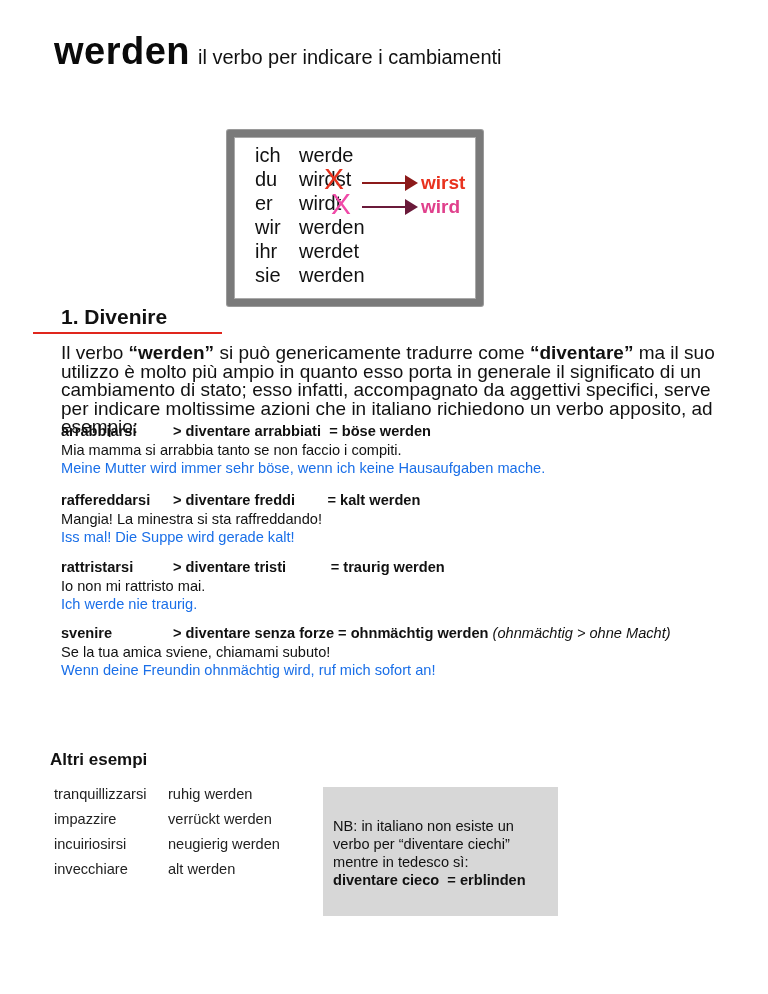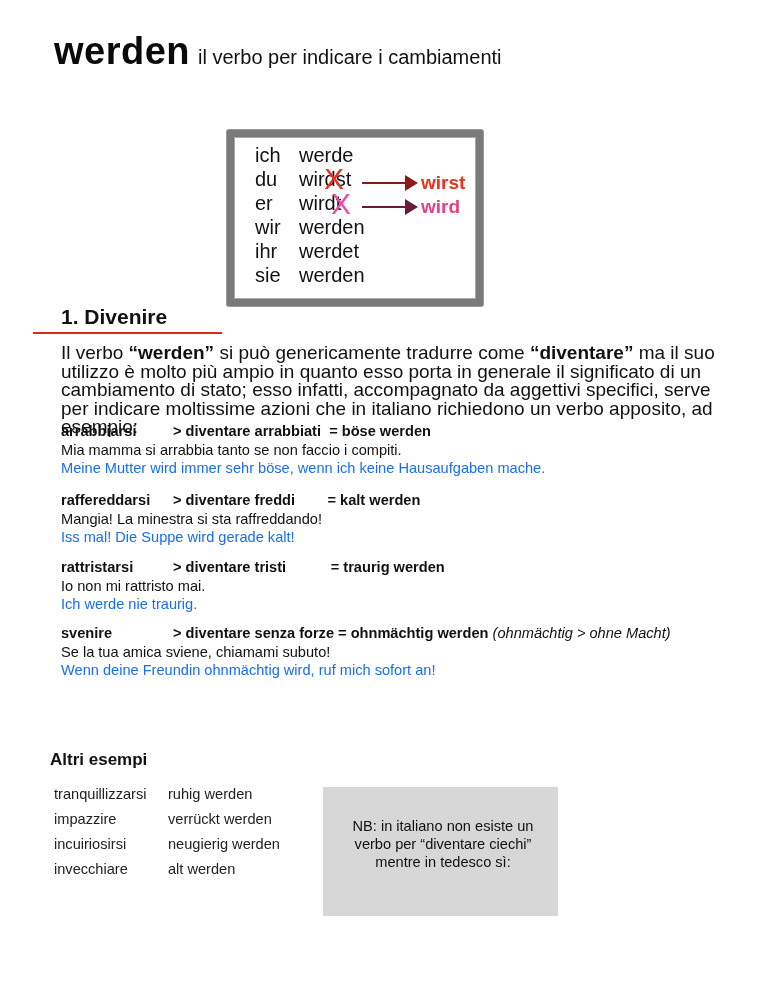--- a/index.html
+++ b/index.html
@@ -40,21 +40,21 @@
   .ex-it { color: #111; }
   .ex-de { color: #1a6fe8; }
 
   
   .altri-title { left: 50px; top: 750px; font-size: 17px; font-weight: bold; color: #111; }
   .altri-list { left: 54px; top: 786px; font-size: 14.6px; color: #222; }
   .altri-row { height: 25px; white-space: nowrap; }
   .altri-it { display: inline-block; width: 114px; }
   .altri-de { display: inline-block; }
 
-  .nb-box { left: 323px; top: 787px; width: 235px; height: 129px; background: #d7d7d7; text-align: center; }
+  .nb-box { left: 323px; top: 787px; width: 235px; height: 129px; background: #d7d7d7; }
   .nb-text { position: absolute; left: 10px; top: 30px; width: 220px; font-size: 14.6px; line-height: 18px; color: #111; }
   .nb-text b { font-weight: bold; white-space: pre; }
 </style>
 </head>
 <body>
 
 <div class="abs title">
   <span class="title-main">werden</span><span class="title-sub">il verbo per indicare i cambiamenti</span>
 </div>
 
@@ -120,14 +120,14 @@
 <div class="abs altri-title">Altri esempi</div>
 
 <div class="abs altri-list">
   <div class="altri-row"><span class="altri-it">tranquillizzarsi</span><span class="altri-de">ruhig werden</span></div>
   <div class="altri-row"><span class="altri-it">impazzire</span><span class="altri-de">verrückt werden</span></div>
   <div class="altri-row"><span class="altri-it">incuiriosirsi</span><span class="altri-de">neugierig werden</span></div>
   <div class="altri-row"><span class="altri-it">invecchiare</span><span class="altri-de">alt werden</span></div>
 </div>
 
 <div class="abs nb-box">
-  <div class="nb-text"><span>NB: in italiano non esiste un verbo per “diventare ciechi” mentre in tedesco sì:</span><br></div>
+  <div class="nb-text"><span>NB: in italiano non esiste un verbo per “diventare ciechi” mentre in tedesco sì:</span><br><b>diventare cieco  = erblinden</b></div>
 </div>
 
 </body></html>

